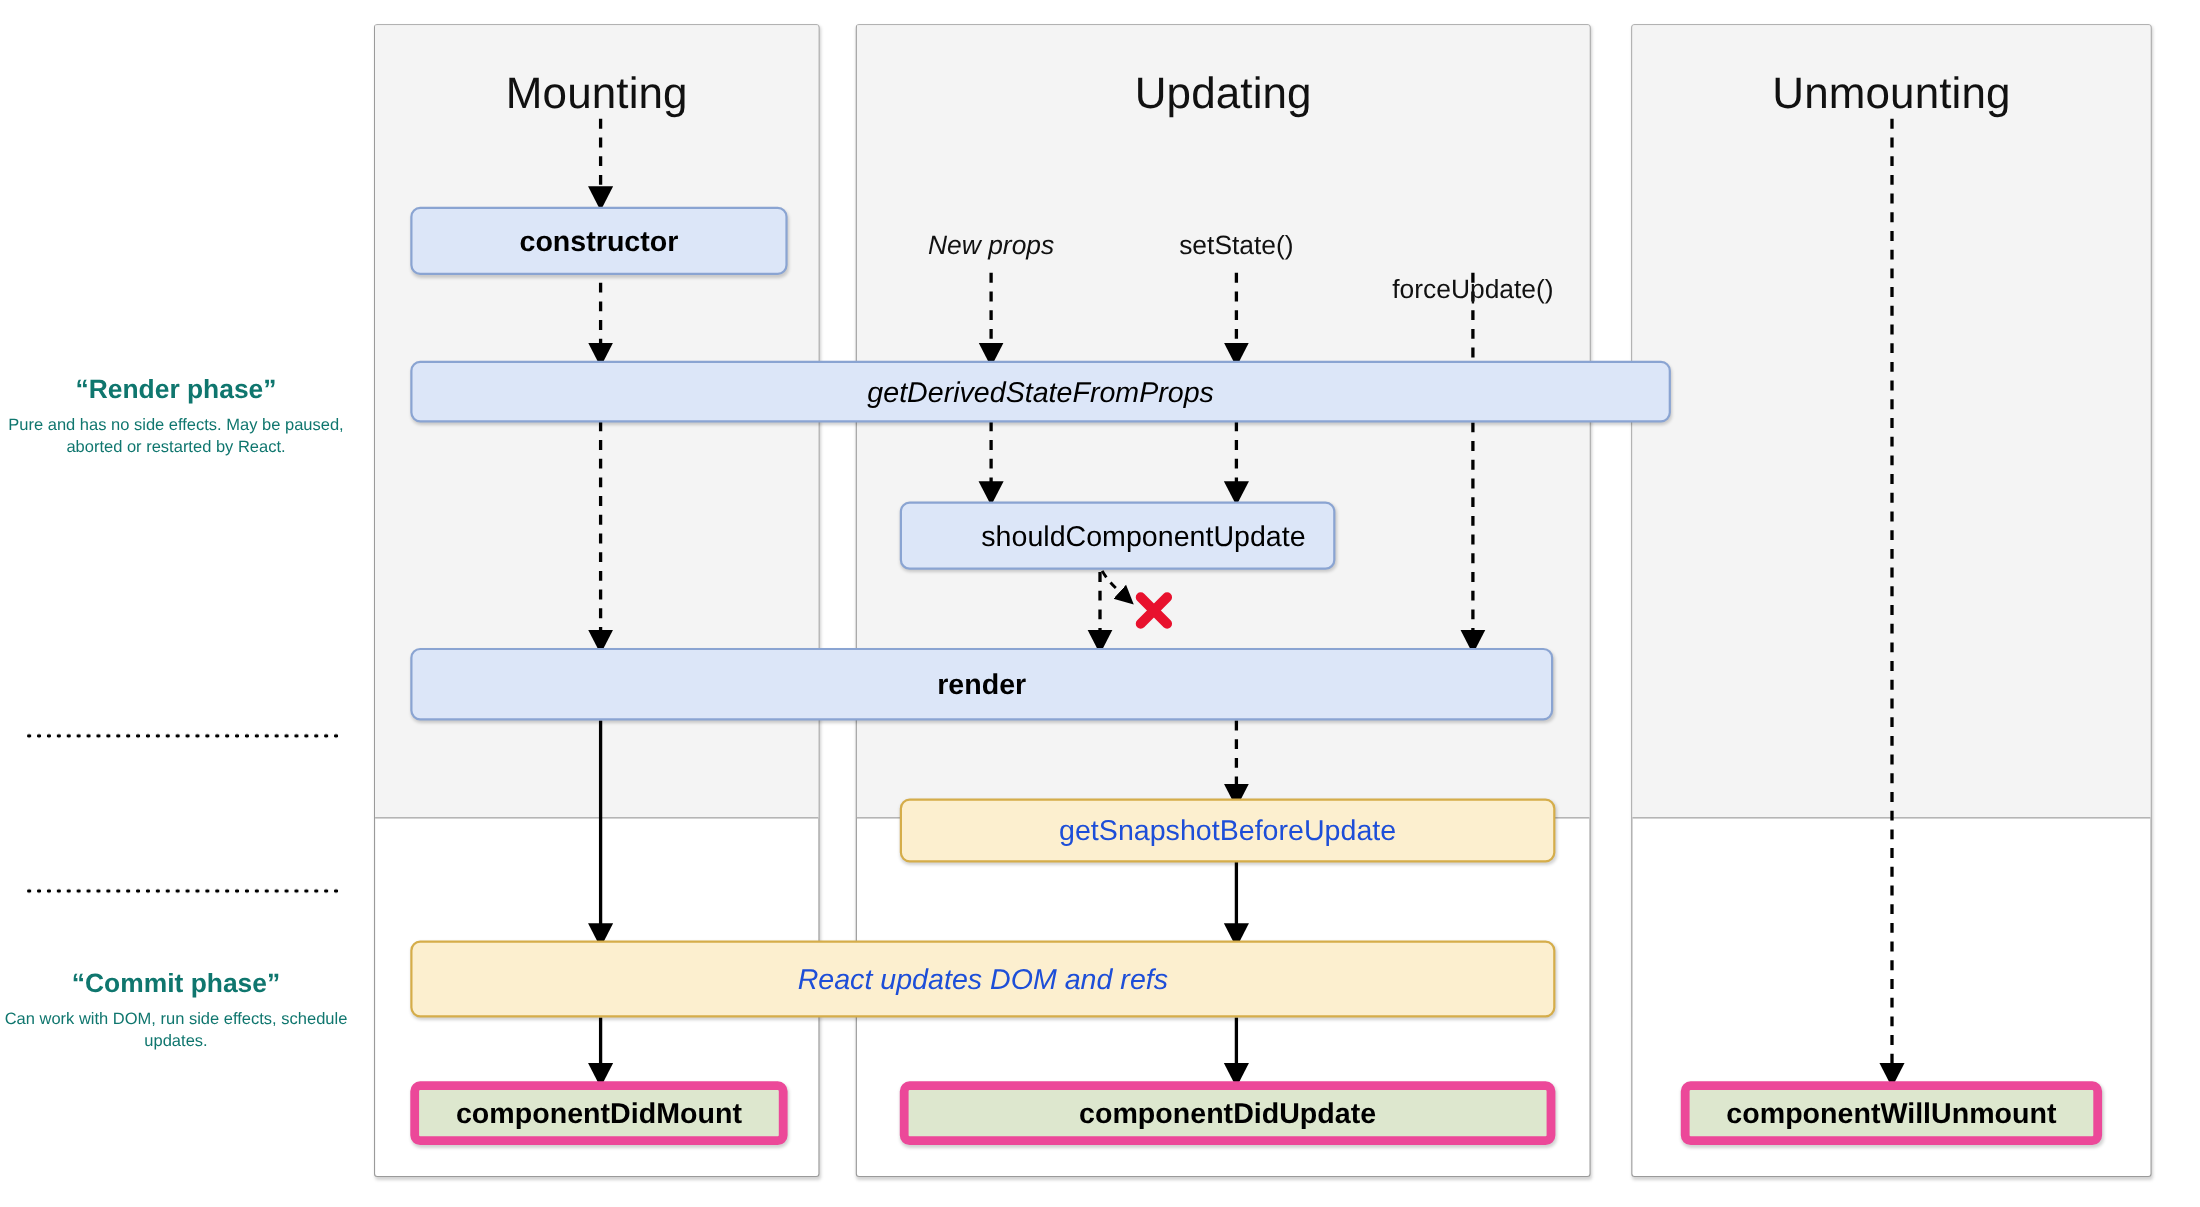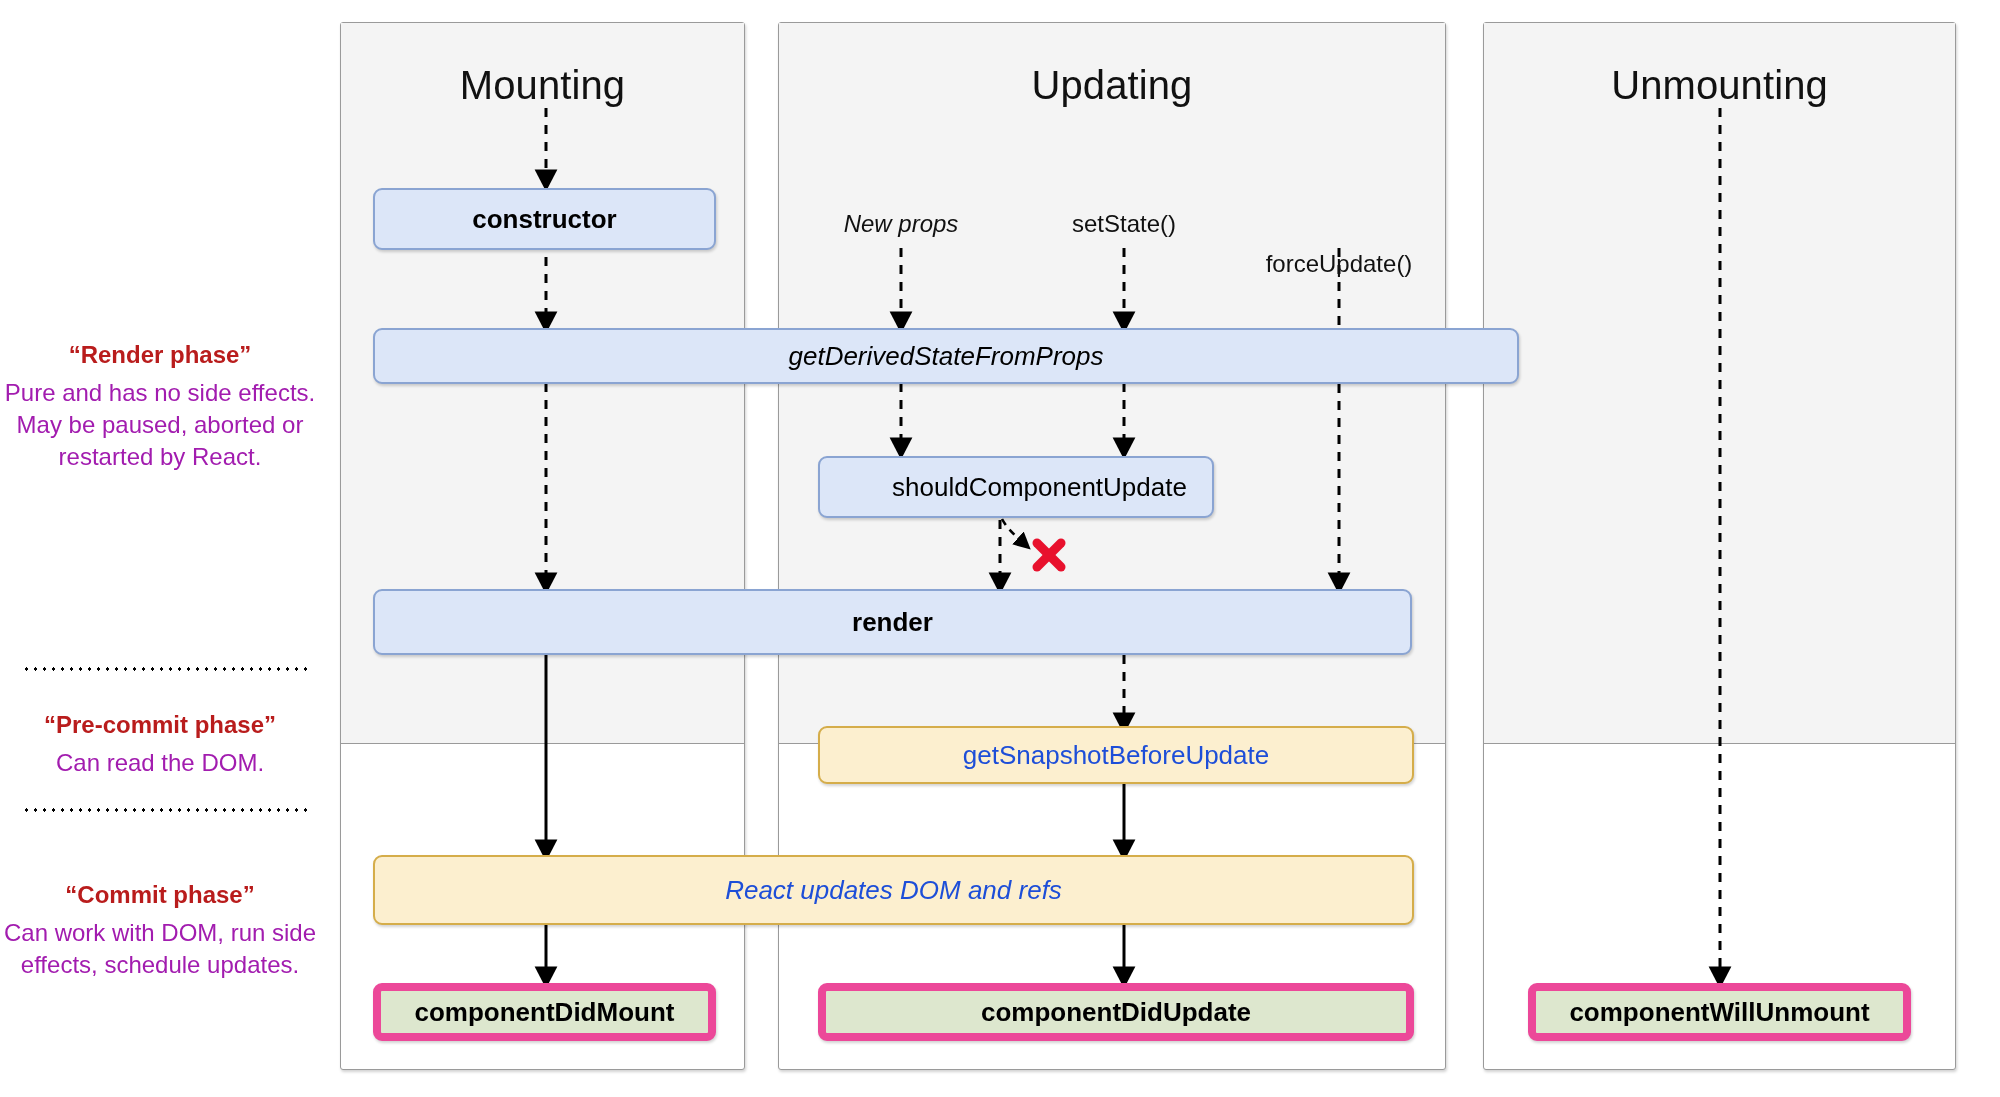--- a/index.html
+++ b/index.html
@@ -56,26 +56,26 @@
   
   .phase {
     position: absolute;
     width: 320px;
     left: 0;
     text-align: center;
   }
   .phase-name {
     font-size: 24px;
     font-weight: bold;
-    color: #b91c1c;
+    color: #0f766e;
     line-height: 1.25;
   }
   .phase-desc {
-    font-size: 24px;
-    color: #a21caf;
+    font-size: 15px;
+    color: #0f766e;
     line-height: 1.33;
     margin-top: 7px;
   }
   .dot-rule {
     position: absolute;
     left: 22px;
     width: 288px;
     height: 4px;
     background-image: radial-gradient(circle, #000 1.6px, transparent 1.7px);
     background-size: 9px 4px;
@@ -193,24 +193,20 @@
     </g>
   </svg>
 
   <div class="phase" style="top:340px;">
     <div class="phase-name">“Render phase”</div>
     <div class="phase-desc">Pure and has no side effects. May be paused, aborted or restarted by React.</div>
   </div>
 
   <div class="dot-rule" style="top:667px;"></div>
 
-  <div class="phase" style="top:710px;">
-    <div class="phase-name">“Pre-commit phase”</div>
-    <div class="phase-desc">Can read the DOM.</div>
-  </div>
 
   <div class="dot-rule" style="top:808px;"></div>
 
   <div class="phase" style="top:880px;">
     <div class="phase-name">“Commit phase”</div>
     <div class="phase-desc">Can work with DOM, run side effects, schedule updates.</div>
   </div>
 
   <div class="trigger italic" style="left:901px; top:210px;">New props</div>
   <div class="trigger" style="left:1124px; top:210px;">setState()</div>

